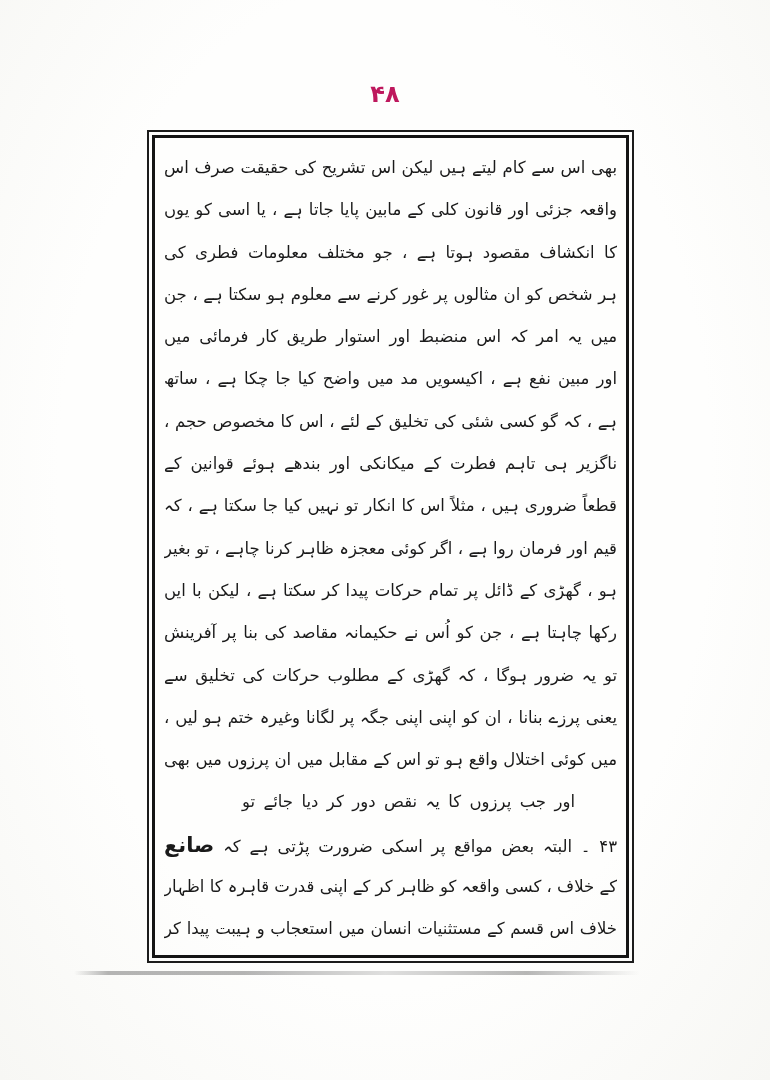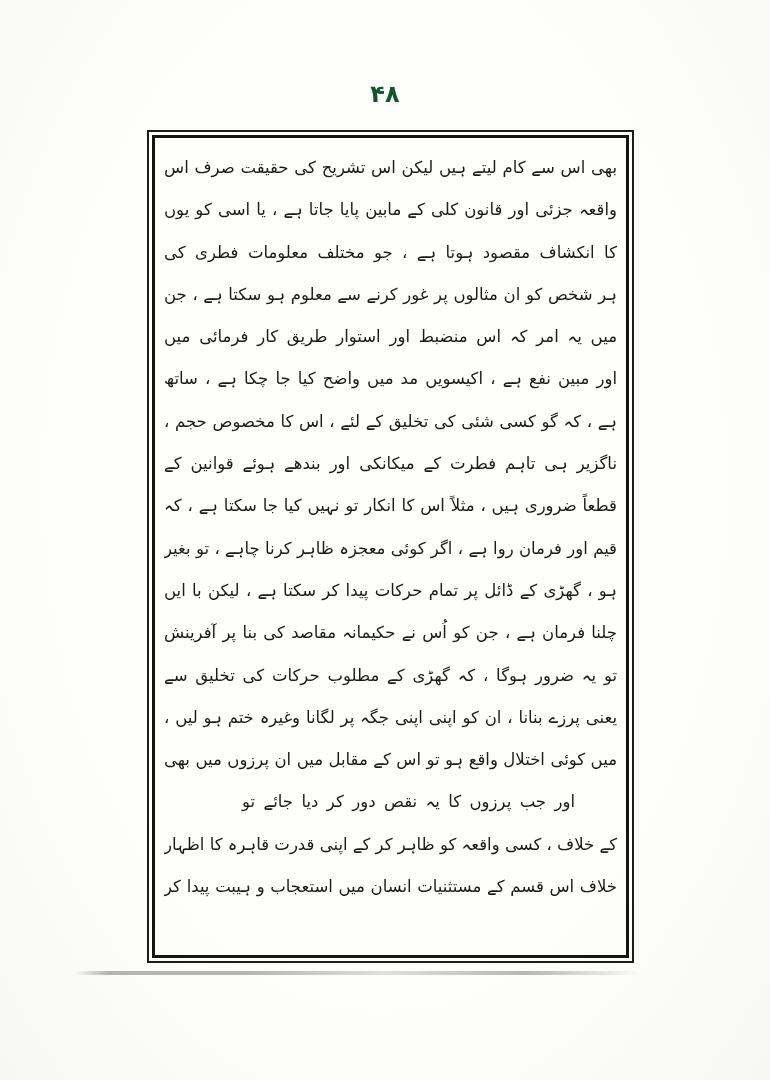--- a/index.html
+++ b/index.html
@@ -18,21 +18,21 @@
   }
   .page-number {
     position: absolute;
     top: 80px;
     left: 0;
     right: 0;
     text-align: center;
     font-size: 24px;
     font-weight: bold;
     letter-spacing: 2px;
-    color: #14532d;
+    color: #be185d;
   }
   
   .frame-outer {
     position: absolute;
     left: 147px;
     top: 130px;
     width: 487px;
     height: 833px;
     box-sizing: border-box;
     border: 2px solid #1c1c1c;
@@ -107,25 +107,26 @@
           <div class="line"><span>واقعہ جزئی اور قانون کلی کے مابین پایا جاتا ہے ، یا اسی کو یوں کہو ، کہ اس یکسانیت</span></div>
           <div class="line"><span>کا انکشاف مقصود ہوتا ہے ، جو مختلف معلومات فطری کی آفرینش میں نہاں ہوتی ہے جیسا کہ</span></div>
           <div class="line"><span>ہر شخص کو ان مثالوں پر غور کرنے سے معلوم ہو سکتا ہے ، جن میں فلاسفہ توجیہ حوادث کے مدعی</span></div>
           <div class="line"><span>میں یہ امر کہ اس منضبط اور استوار طریق کار فرمائی میں جسکی </span></div>
           <div class="line"><span>اور مبین نفع ہے ، اکیسویں مد میں واضح کیا جا چکا ہے ، ساتھ ہی یہ بات بھی کچھ کم عیاں نہیں</span></div>
           <div class="line"><span>ہے ، کہ گو کسی شئی کی تخلیق کے لئے ، اس کا مخصوص حجم ، شکل ، حرکت ، اور اجزا کی باہمی ترکیب</span></div>
           <div class="line"><span>ناگزیر ہی تاہم فطرت کے میکانکی اور بندھے ہوئے قوانین کے مطابق آفرینش کے لئے</span></div>
           <div class="line"><span>قطعاً ضروری ہیں ، مثلاً اس کا انکار تو نہیں کیا جا سکتا ہے ، کہ خدا ، جو عالم کی معمولی رفتار کا</span></div>
           <div class="line"><span>قیم اور فرمان روا ہے ، اگر کوئی معجزہ ظاہر کرنا چاہے ، تو بغیر اس کے ، کہ اندر ایک پرزہ بھی جڑا گیا</span></div>
           <div class="line"><span>ہو ، گھڑی کے ڈائل پر تمام حرکات پیدا کر سکتا ہے ، لیکن با ایں ہمہ اگر وہ ان میکانکی اصول کے مطابق</span></div>
-          <div class="line"><span>چلنا فرمان ہے ، جن کو اُس </span><span class="bold">نے</span><span> حکیمانہ مقاصد کی بنا پر آفرینش کے لئے مقرر اور قائم کر رکھا ہے</span></div>
+          <div class="line"><span>رکھا چاہتا ہے ، جن کو اُس </span><span class="bold">نے</span><span> حکیمانہ مقاصد کی بنا پر آفرینش کے لئے مقرر اور قائم کر رکھا ہے</span></div>
           <div class="line"><span>تو یہ ضرور ہوگا ، کہ گھڑی کے مطلوب حرکات کی تخلیق سے پہلے گھڑی ساز کے تمام کام ،</span></div>
           <div class="line"><span>یعنی پرزے بنانا ، ان کو اپنی اپنی جگہ پر لگانا وغیرہ ختم ہو لیں ، اسی طرح جب ان حرکات</span></div>
           <div class="line"><span>میں کوئی اختلال واقع ہو تو اس کے مقابل میں ان پرزوں میں بھی کوئی نقص محسوس ہونا چاہیے</span></div>
           <div class="line para-end"><span>اور جب پرزوں کا یہ نقص دور کر دیا جائے تو گھڑی پھر اچھی طرح چلنے لگے ،</span></div>
+          <div class="line"><span>۴۳ ۔ البتہ بعض مواقع پر اسکی ضرورت پڑتی ہے کہ </span><span class="large-bold">صانع</span></div>
           <div class="line"><span>کے خلاف ، کسی واقعہ کو ظاہر کر کے اپنی قدرت قاہرہ کا اظہار کرے ، کیونکہ معمولات فطرت کے</span></div>
           <div class="line"><span>خلاف اس قسم کے مستثنیات انسان میں استعجاب و ہیبت پیدا کر سکے اسکو </span></div>
         </div>
     </div>
   </div>
 
   <div class="scan-shadow"></div>
 
 </div>
 

